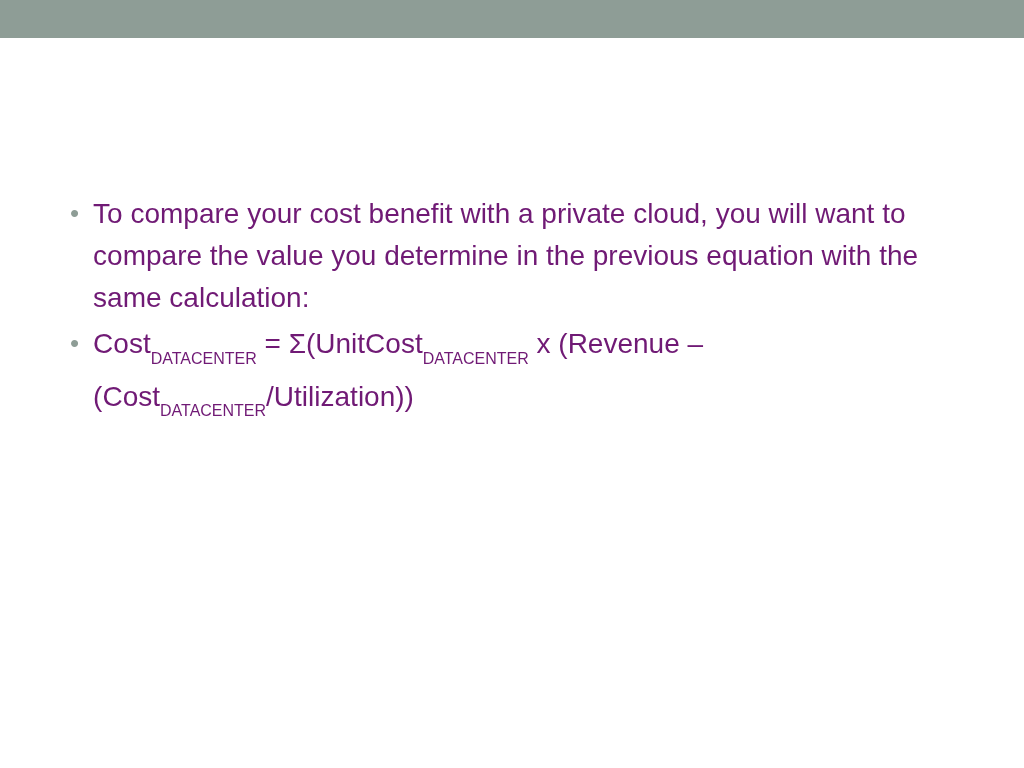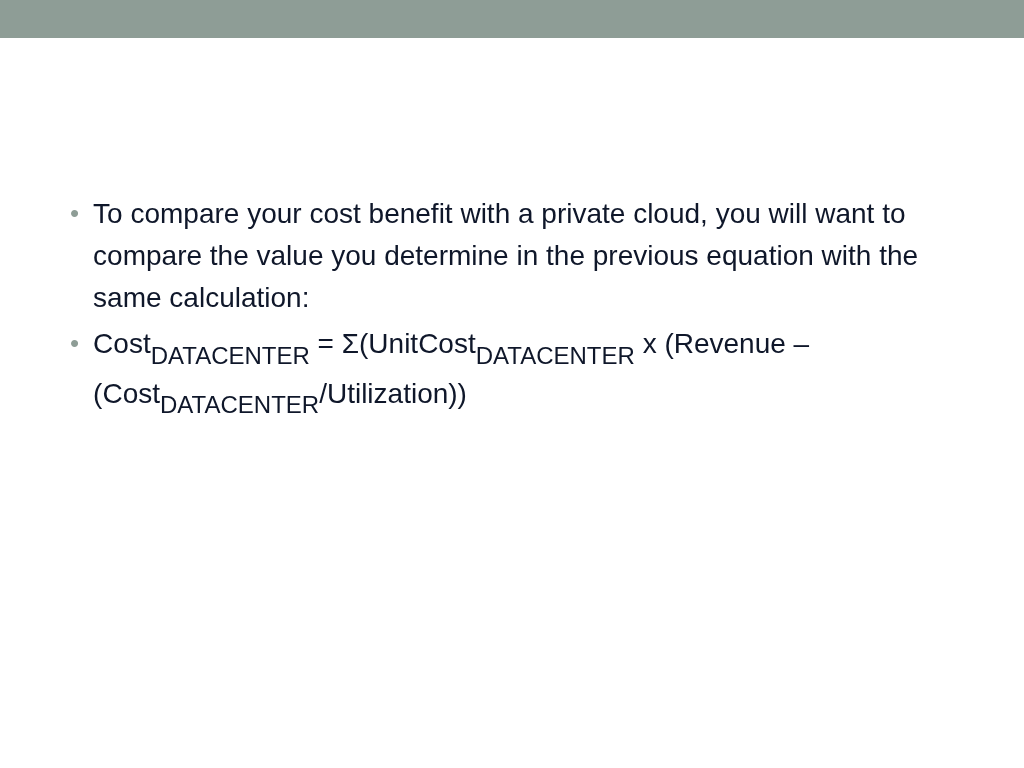--- a/index.html
+++ b/index.html
@@ -29,26 +29,26 @@
       margin-bottom: 4px;
     }
     .bullet {
       color: #8e9d96;
       font-size: 26px;
       line-height: 40px;
       margin-right: 14px;
       flex-shrink: 0;
     }
     .bullet-text {
-      color: #0f172a;
+      color: #701a75;
       font-size: 28px;
       line-height: 42px;
     }
     .subscript {
-      font-size: 24px;
+      font-size: 16px;
       vertical-align: sub;
       position: relative;
       top: 4px;
     }
   </style>
 </head>
 <body>
 
 <div class="header-bar"></div>
 

